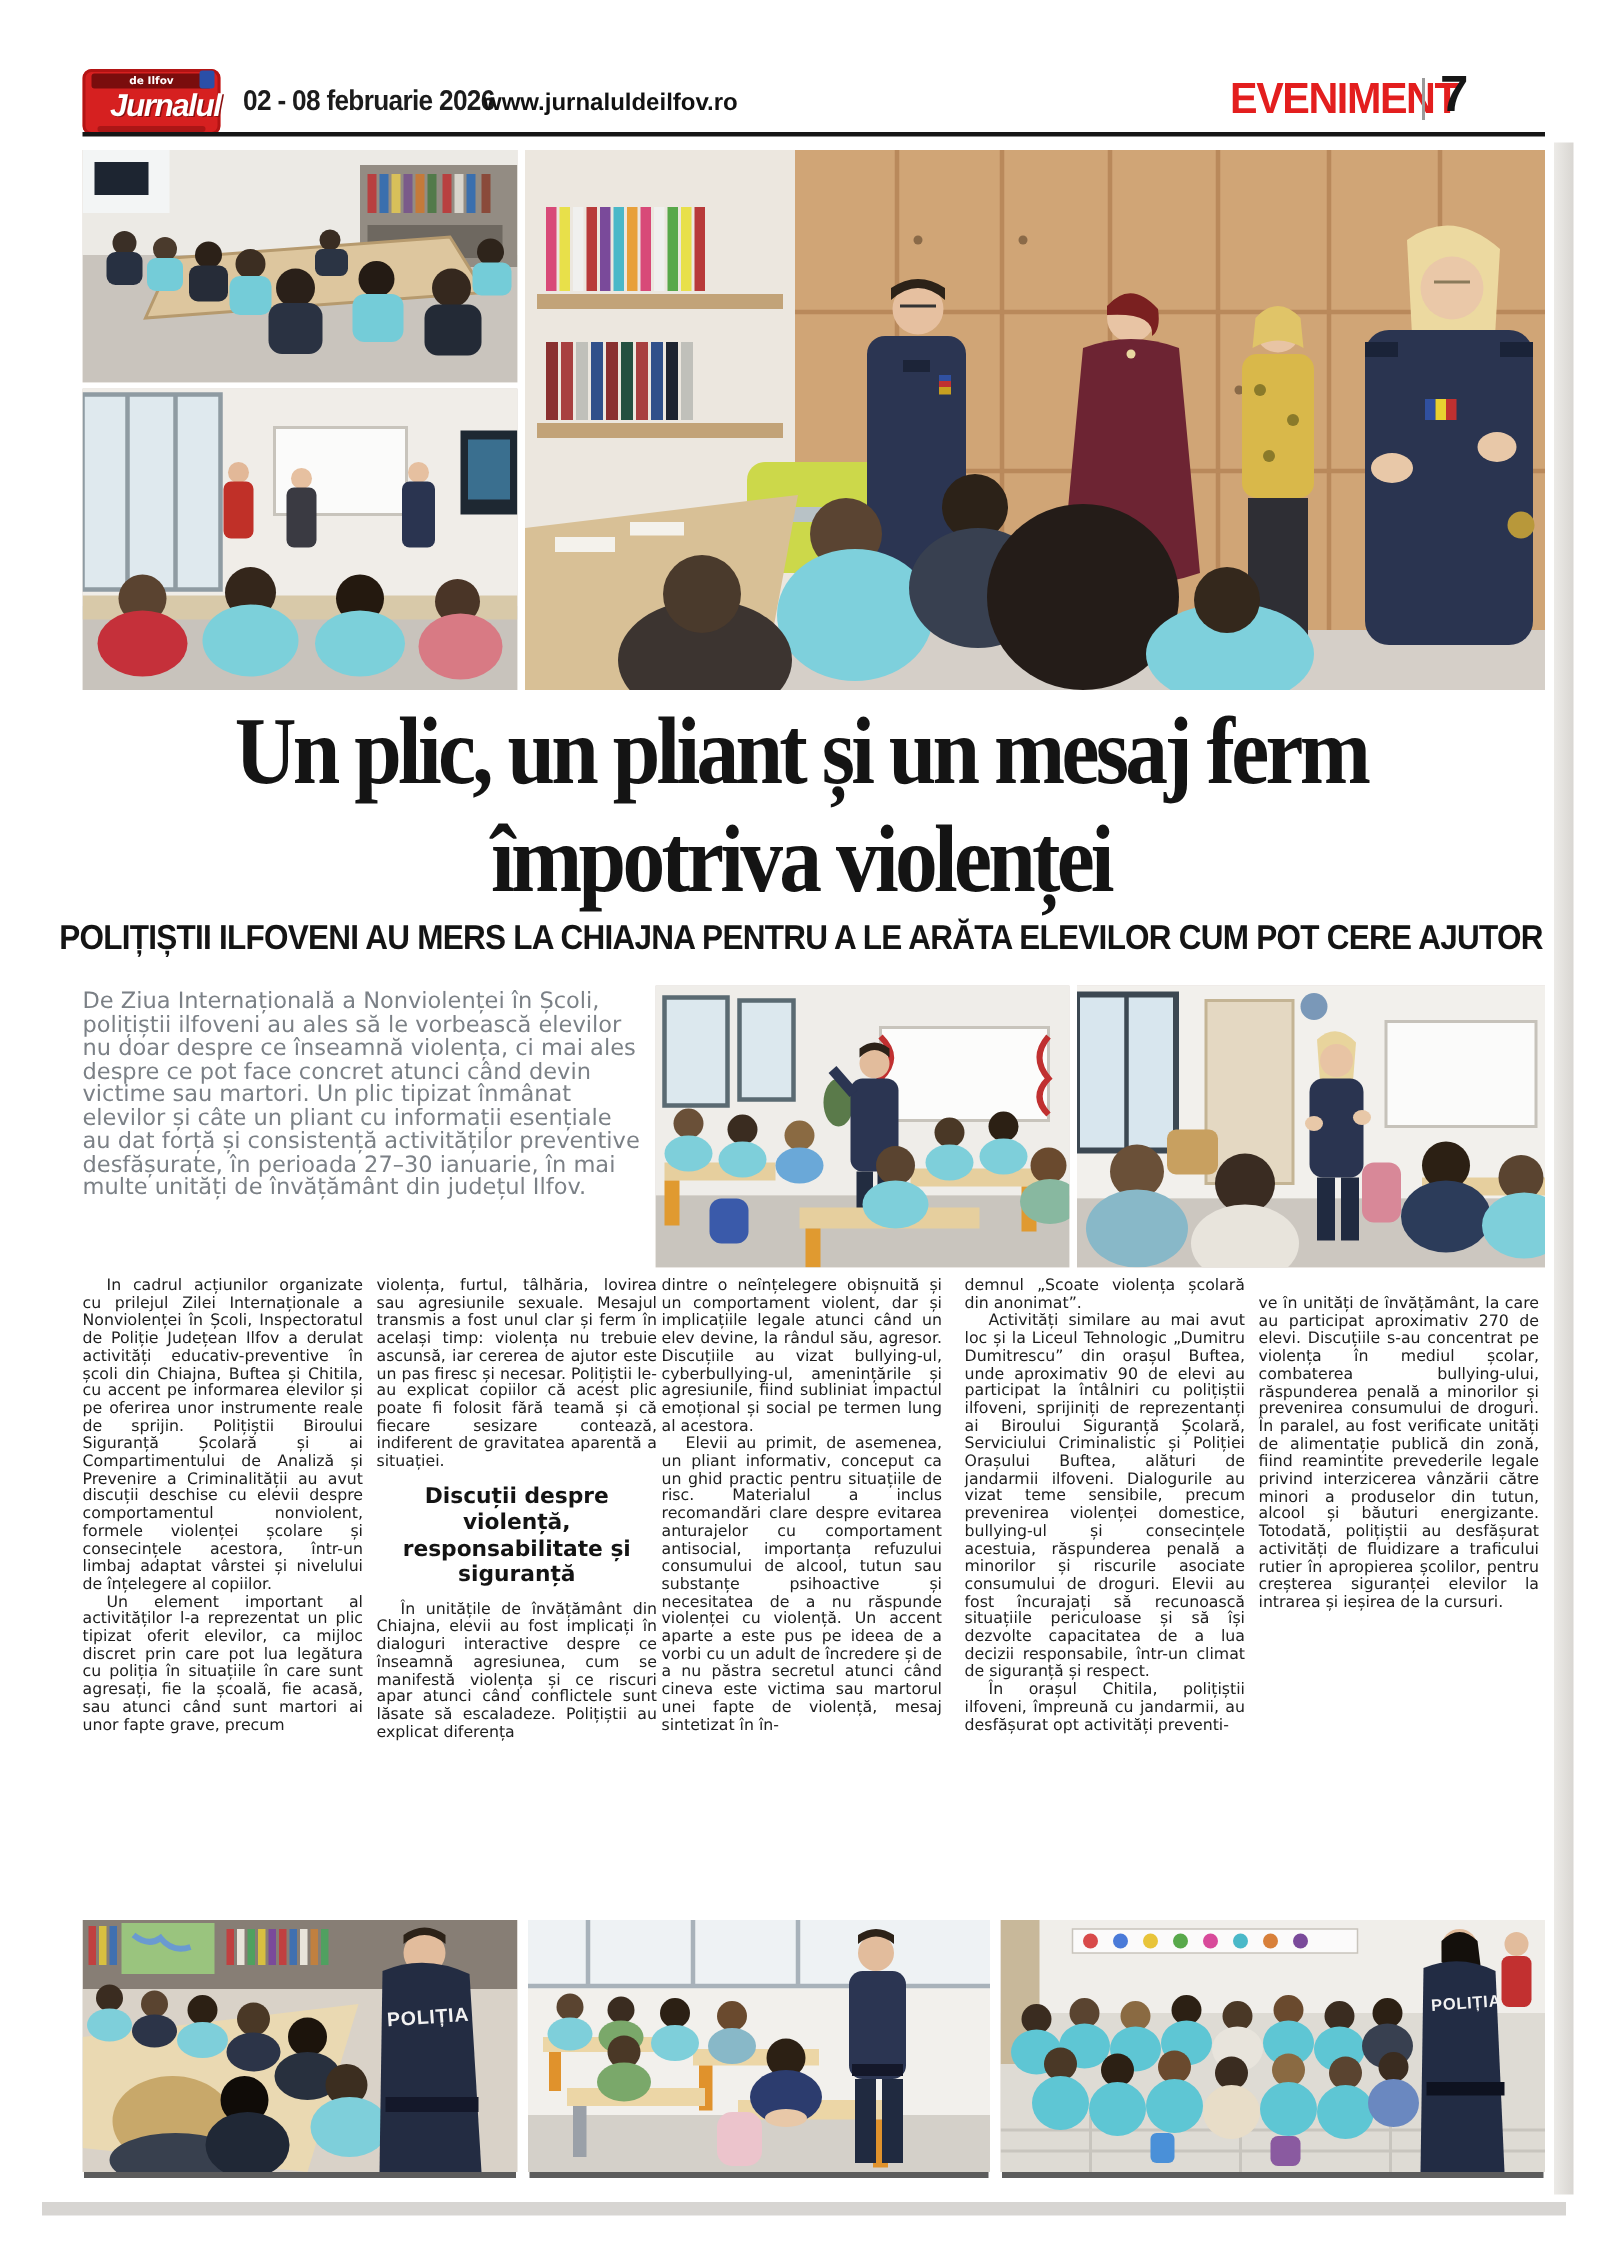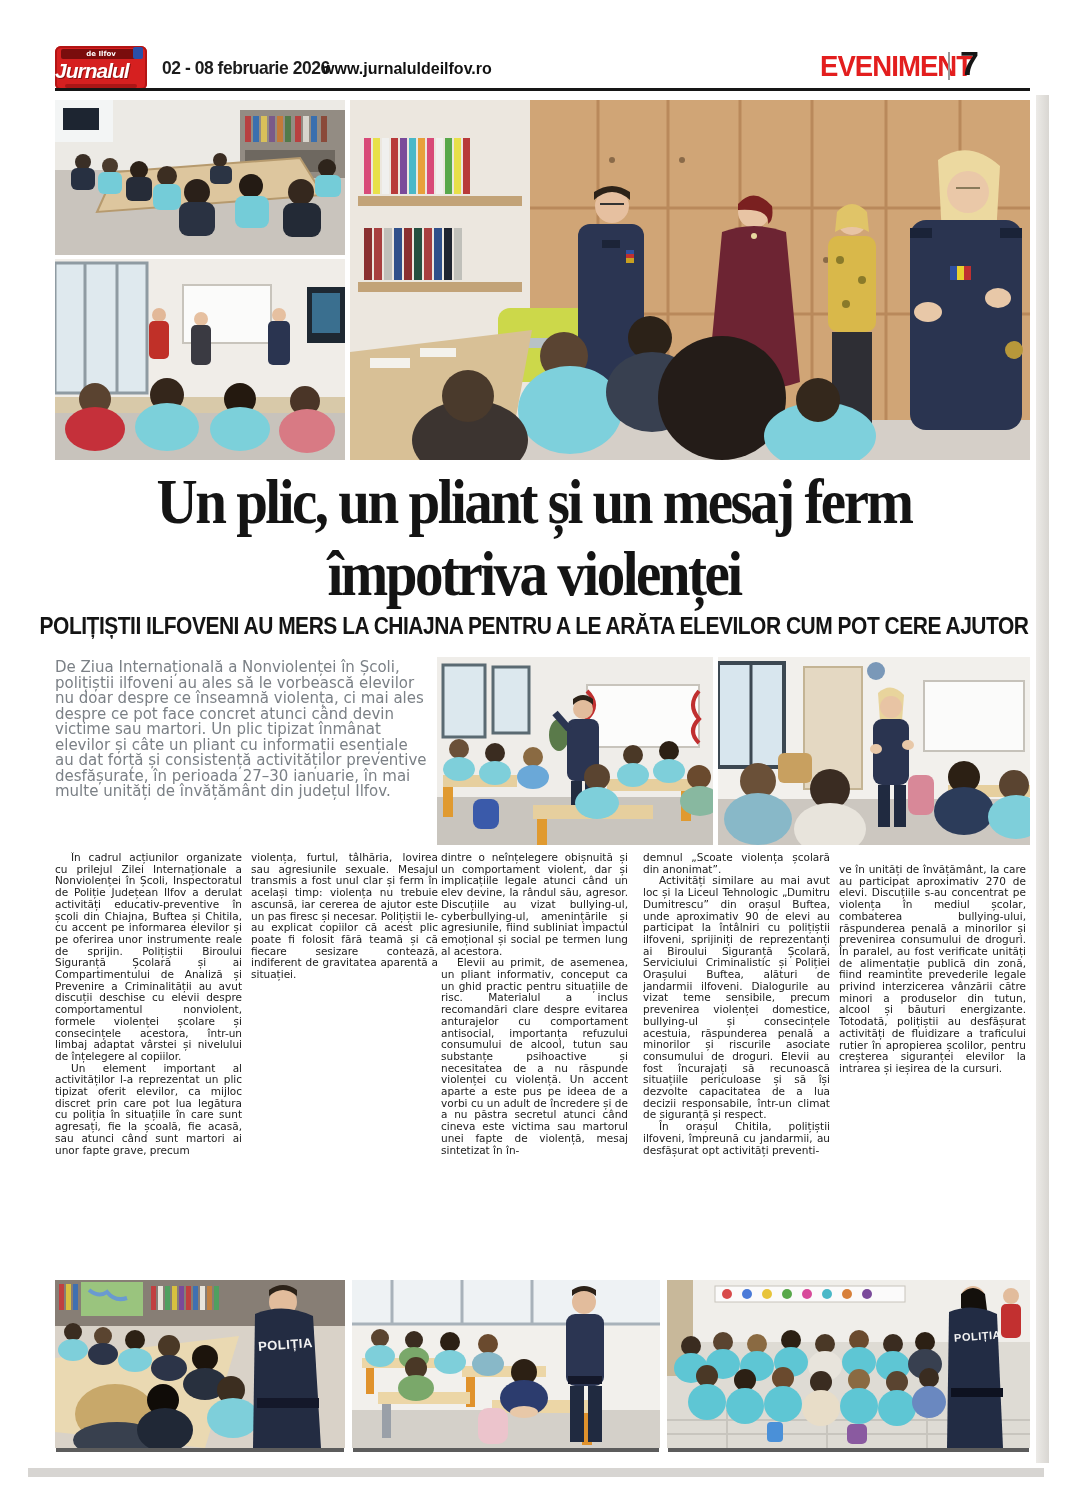--- a/index.html
+++ b/index.html
@@ -4,21 +4,21 @@
 <style>
   html,body{margin:0;padding:0;background:#ffffff;}
   .page{position:relative;width:1068px;height:1499px;background:#ffffff;overflow:hidden;
         font-family:"DejaVu Sans",sans-serif;color:#202020;}
   
   .logo{position:absolute;left:55px;top:46px;width:92px;height:44px;background:#d62020;
         border-radius:6px;box-shadow:0 0 0 2px #b31414 inset;}
   .logo-top{position:absolute;left:6px;top:3px;right:6px;height:10px;background:#7a0d0d;
         border-radius:2px;color:#fff;font-size:7px;font-weight:700;line-height:10px;text-align:center;}
   .logo-flag{position:absolute;right:-2px;top:-2px;width:10px;height:12px;background:#2a4fa8;border-radius:2px;}
-  .logo-main{position:absolute;left:0;right:0;top:13px;text-align:left;color:#ffffff;
+  .logo-main{position:absolute;left:0;right:0;top:13px;text-align:right;color:#ffffff;
         font-size:21px;font-weight:800;font-style:italic;letter-spacing:-1px;
         font-family:"Liberation Sans",sans-serif;text-shadow:1px 1px 0 #8a1010;}
   .logo-foot{position:absolute;left:10px;right:10px;bottom:2px;height:4px;background:#a01414;border-radius:2px;opacity:.8;}
   .m-date{position:absolute;left:162px;top:57px;font-family:"Liberation Sans",sans-serif;
         font-size:19px;font-weight:700;letter-spacing:-0.5px;color:#1c1c1c;transform:scaleX(.92);transform-origin:left;}
   .m-site{position:absolute;left:322px;top:60px;font-family:"Liberation Sans",sans-serif;
         font-size:16px;font-weight:700;color:#111;}
   .m-section{position:absolute;left:820px;top:50px;font-family:"Liberation Sans",sans-serif;
         font-size:29px;font-weight:900;letter-spacing:-1px;color:#e31e1e;transform:scaleX(.95);transform-origin:left;}
   .m-div{position:absolute;left:948px;top:52px;width:2px;height:28px;background:#9a9a9a;}
@@ -341,20 +341,22 @@
       </g>
     </svg>
   </figure>
 
   <div class="col" style="left:55px;">
     <p>În cadrul acțiunilor organizate cu prilejul Zilei Internaționale a Nonviolenței în Școli, Inspectoratul de Poliție Județean Ilfov a derulat activități educativ-preventive în școli din Chiajna, Buftea și Chitila, cu accent pe informarea elevilor și pe oferirea unor instrumente reale de sprijin. Polițiștii Biroului Siguranță Școlară și ai Compartimentului de Analiză și Prevenire a Criminalității au avut discuții deschise cu elevii despre comportamentul nonviolent, formele violenței școlare și consecințele acestora, într-un limbaj adaptat vârstei și nivelului de înțelegere al copiilor.</p>
     <p>Un element important al activităților l-a reprezentat un plic tipizat oferit elevilor, ca mijloc discret prin care pot lua legătura cu poliția în situațiile în care sunt agresați, fie la școală, fie acasă, sau atunci când sunt martori ai unor fapte grave, precum</p>
   </div>
   <div class="col" style="left:251px;">
     <p class="cont">violența, furtul, tâlhăria, lovirea sau agresiunile sexuale. Mesajul transmis a fost unul clar și ferm în același timp: violența nu trebuie ascunsă, iar cererea de ajutor este un pas firesc și necesar. Polițiștii le-au explicat copiilor că acest plic poate fi folosit fără teamă și că fiecare sesizare contează, indiferent de gravitatea aparentă a situației.</p>
+    <div class="crosshead">Discuții despre violență, responsabilitate și siguranță</div>
+    <p>În unitățile de învățământ din Chiajna, elevii au fost implicați în dialoguri interactive despre ce înseamnă agresiunea, cum se manifestă violența și ce riscuri apar atunci când conflictele sunt lăsate să escaladeze. Polițiștii au explicat diferența</p>
   </div>
   <div class="col" style="left:441px;">
     <p class="cont">dintre o neînțelegere obișnuită și un comportament violent, dar și implicațiile legale atunci când un elev devine, la rândul său, agresor. Discuțiile au vizat bullying-ul, cyberbullying-ul, amenințările și agresiunile, fiind subliniat impactul emoțional și social pe termen lung al acestora.</p>
     <p>Elevii au primit, de asemenea, un pliant informativ, conceput ca un ghid practic pentru situațiile de risc. Materialul a inclus recomandări clare despre evitarea anturajelor cu comportament antisocial, importanța refuzului consumului de alcool, tutun sau substanțe psihoactive și necesitatea de a nu răspunde violenței cu violență. Un accent aparte a este pus pe ideea de a vorbi cu un adult de încredere și de a nu păstra secretul atunci când cineva este victima sau martorul unei fapte de violență, mesaj sintetizat în în-</p>
   </div>
   <div class="col" style="left:643px;">
     <p class="cont">demnul „Scoate violența școlară din anonimat”.</p>
     <p>Activități similare au mai avut loc și la Liceul Tehnologic „Dumitru Dumitrescu” din orașul Buftea, unde aproximativ 90 de elevi au participat la întâlniri cu polițiștii ilfoveni, sprijiniți de reprezentanți ai Biroului Siguranță Școlară, Serviciului Criminalistic și Poliției Orașului Buftea, alături de jandarmii ilfoveni. Dialogurile au vizat teme sensibile, precum prevenirea violenței domestice, bullying-ul și consecințele acestuia, răspunderea penală a minorilor și riscurile asociate consumului de droguri. Elevii au fost încurajați să recunoască situațiile periculoase și să își dezvolte capacitatea de a lua decizii responsabile, într-un climat de siguranță și respect.</p>
     <p>În orașul Chitila, polițiștii ilfoveni, împreună cu jandarmii, au desfășurat opt activități preventi-</p>
   </div>

